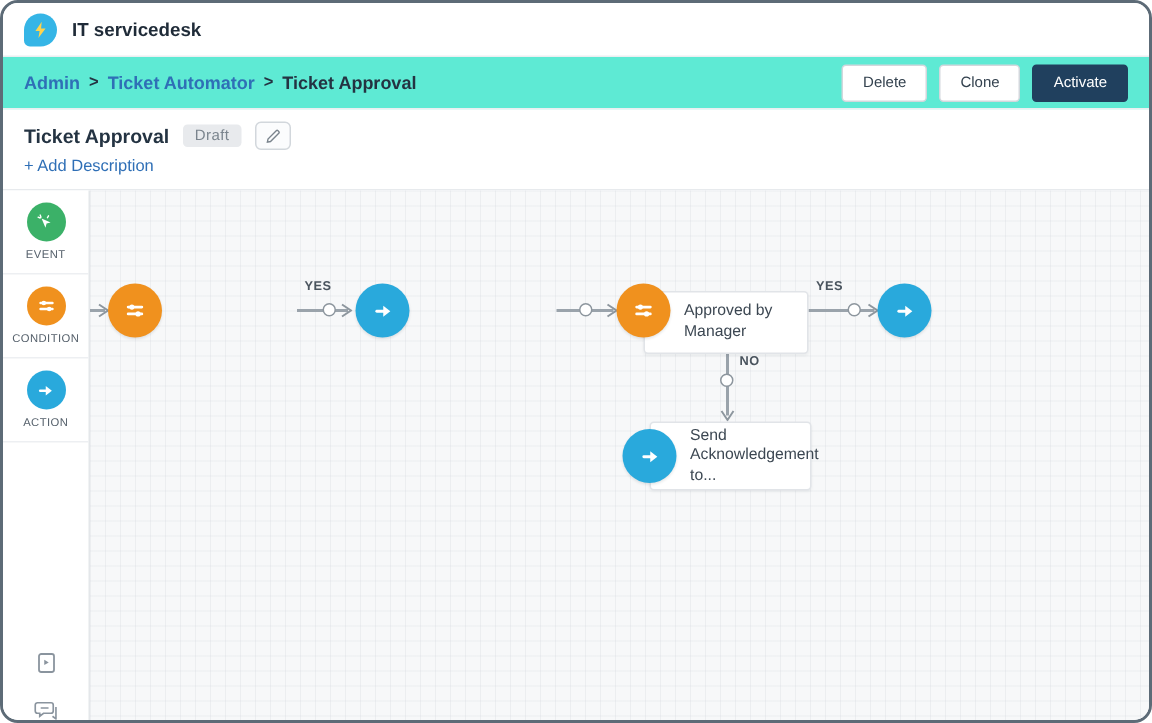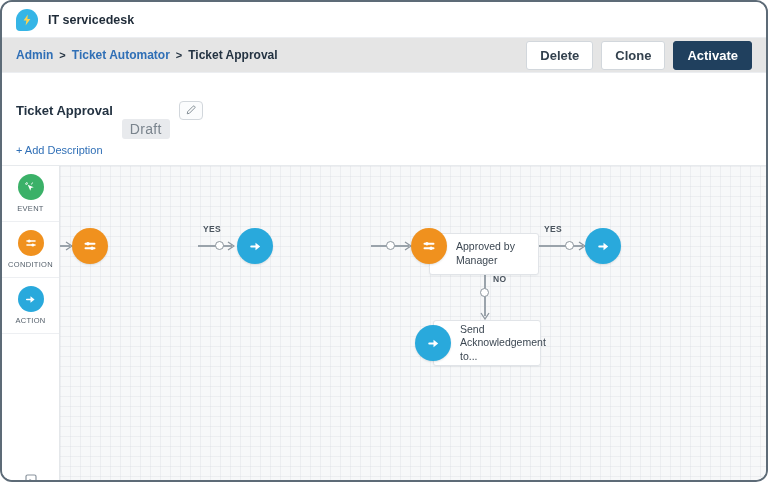--- a/index.html
+++ b/index.html
@@ -20,42 +20,42 @@
   .logo {
     width:22px; height:22px; border-radius:50% 50% 50% 4px;
     background:#35b5e6; display:flex; align-items:center; justify-content:center;
     flex:0 0 auto;
   }
   .app-title { font-size:12.5px; font-weight:bold; color:#1f2b38; }
 
   
   .crumbbar {
     height:35px; display:flex; align-items:center; justify-content:space-between;
-    padding:0 14px; background:#e5e5e5; border-bottom:1px solid #eceef1;
+    padding:0 14px; background:#5eead4; border-bottom:1px solid #eceef1;
   }
   .crumbs { display:flex; align-items:center; gap:6px; font-size:12px; font-weight:bold; }
   .crumb-link { color:#2f6fb6; cursor:pointer; }
   .crumb-sep { color:#243342; font-size:11px; }
   .crumb-current { color:#243342; }
   .actions { display:flex; gap:8px; }
   .btn {
     font-family:"Liberation Sans", sans-serif;
-    font-size:13px; font-weight:bold; color:#33414e;
+    font-size:10px; font-weight:normal; color:#33414e;
     background:#ffffff; border:1px solid #d2d7dc; border-radius:3px;
     padding:6px 13px; cursor:pointer;
   }
   .btn-primary { background:#20405e; border-color:#20405e; color:#ffffff; }
 
   
   .flow-header { padding:8px 14px 7px; background:#ffffff; }
   .flow-title-row { display:flex; align-items:center; gap:9px; }
   .flow-title { font-size:13px; font-weight:bold; color:#243342; }
   .badge {
-    font-size:14px; color:#7a848d; background:#e8eaed;
-    padding:2px 8px; border-radius:3px; letter-spacing:.3px;margin-top:38px;
+    font-size:10px; color:#7a848d; background:#e8eaed;
+    padding:2px 8px; border-radius:3px; letter-spacing:.3px;
   }
   .edit-btn {
     width:24px; height:19px; border:1px solid #d2d7dc; border-radius:4px;
     background:#fbfcfd; display:flex; align-items:center; justify-content:center; cursor:pointer;
   }
   .add-desc { margin-top:5px; font-size:11px; color:#2f6fb6; cursor:pointer; display:inline-block; }
 
   
   .body { display:flex; height:374px; border-top:1px solid #e7eaed; }
 

